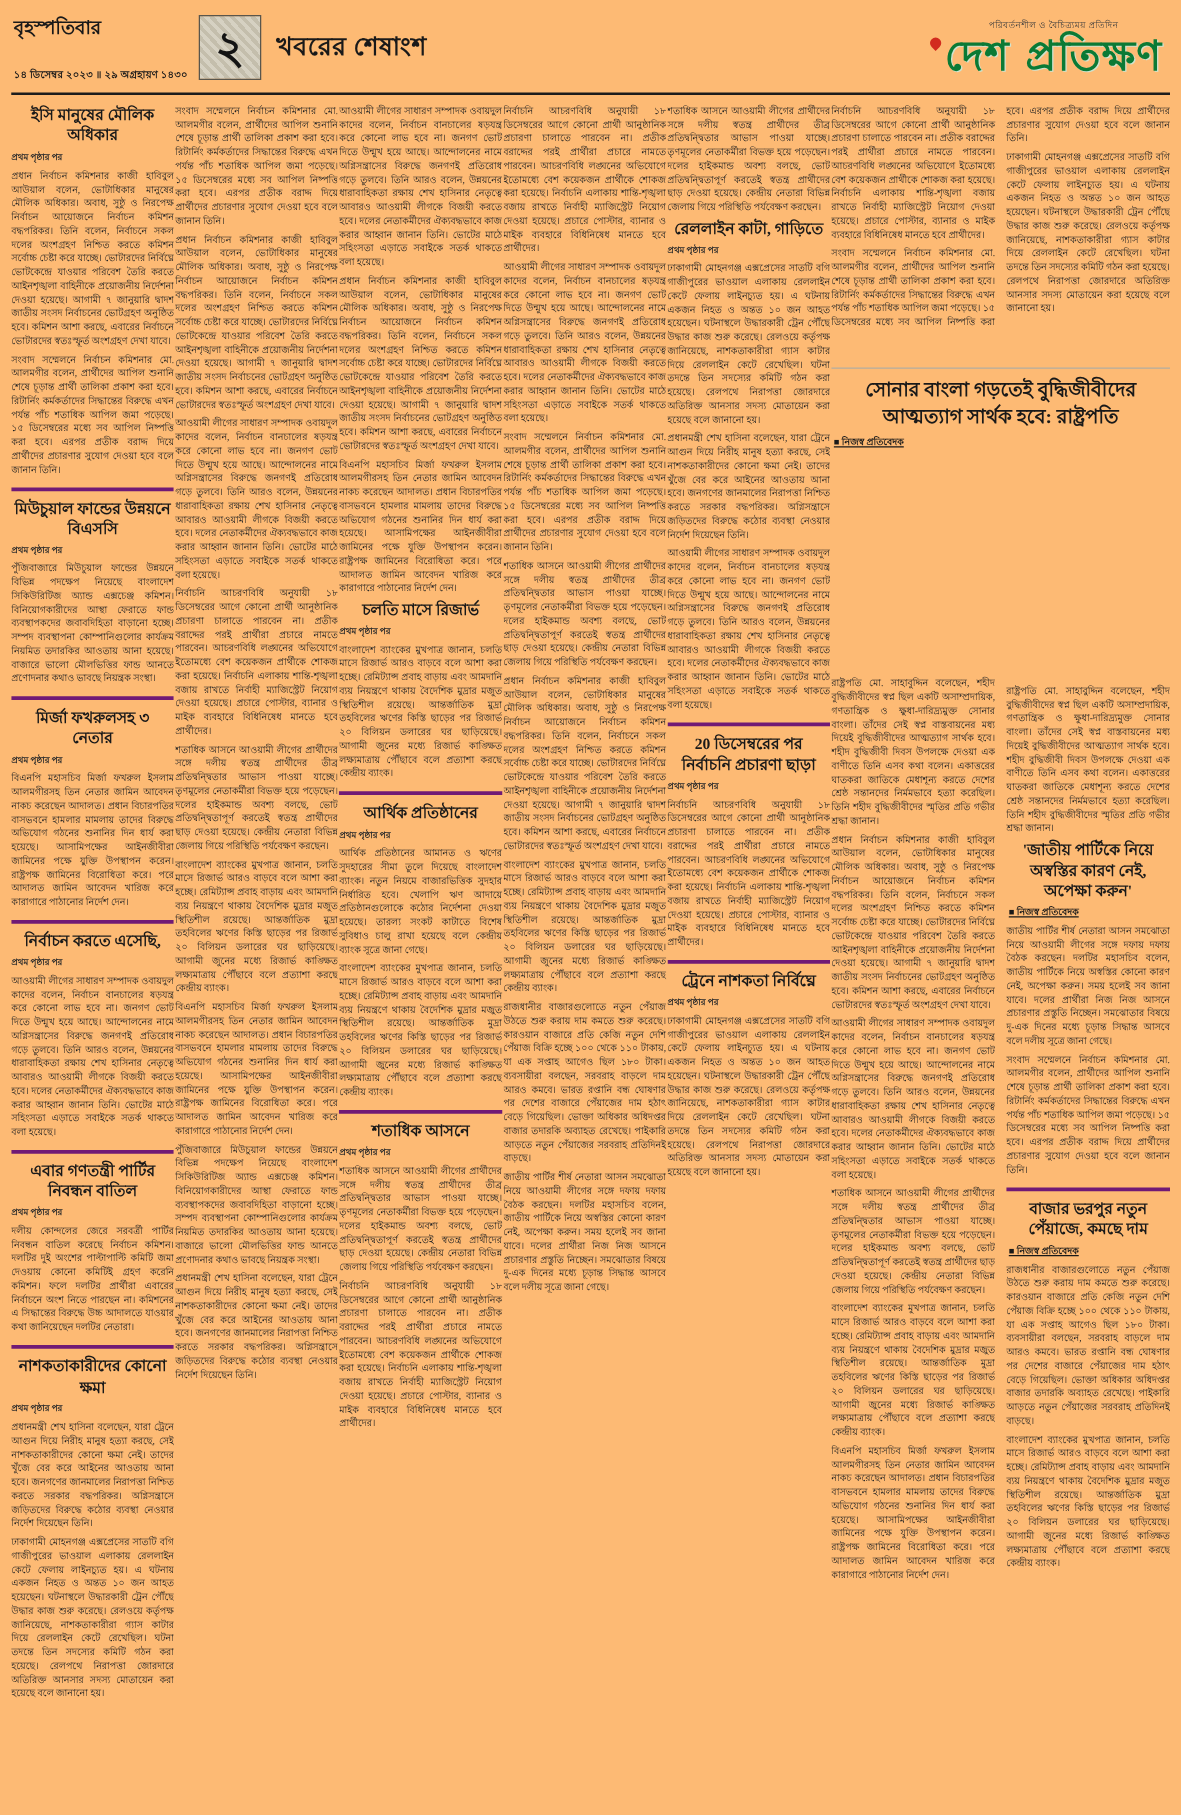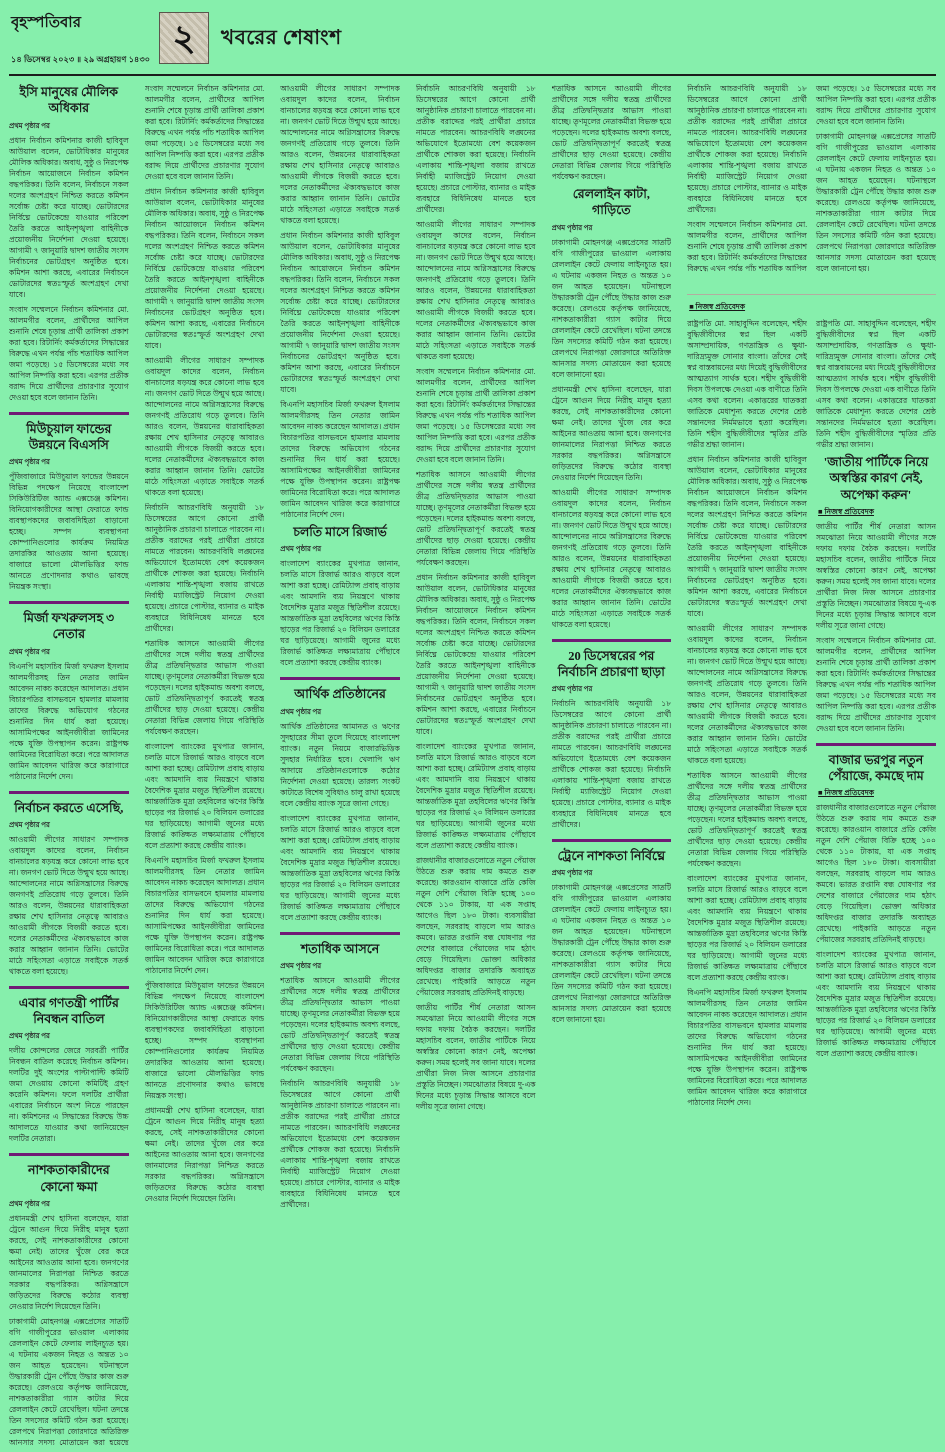--- a/index.html
+++ b/index.html
@@ -1,18 +1,18 @@
 <!DOCTYPE html>
 <html><head>
 <meta charset="utf-8">
 <style>
   * { margin:0; padding:0; box-sizing:border-box; }
   html,body { background:#8a8a8a; }
   .page {
-    width:945px; height:1452px; margin:0 auto; background:#86efac; color:#191919;
+    width:945px; height:1452px; margin:0 auto; background:#fdba74; color:#191919;
     font-family:"Liberation Serif","DejaVu Serif",serif;
     padding:6px 9px 7px; display:flex; flex-direction:column; overflow:hidden;
   }
   
   .masthead { flex:0 0 auto; display:flex; align-items:center; border-bottom:2px solid #1c1c1c; padding:4px 2px 8px; }
   .mast-left { width:148px; flex:0 0 auto; }
   .mast-day { font-size:15px; font-weight:bold; }
   .mast-date { font-size:8px; margin-top:18px; letter-spacing:.2px;font-weight:bold; }
   .pagenum-box {
     width:50px; height:52px; flex:0 0 auto; margin:0 12px 0 0;
@@ -23,51 +23,58 @@
   .pagenum { font-size:36px; font-weight:bold; color:#141414; line-height:1; }
   .section-title { font-size:20px; font-weight:bold; letter-spacing:.5px; white-space:nowrap; }
   .mast-right { margin-left:auto; text-align:center; padding-right:4px; }
   .tagline { font-size:7px; color:#3c3c3c; margin-bottom:2px; letter-spacing:.4px; }
   .logo { position:relative; display:inline-block; font-family:"DejaVu Sans","Liberation Sans",sans-serif;
           font-size:33px; font-weight:bold; color:#0b7a35; line-height:1.05; letter-spacing:1px;
           text-shadow:1px 1px 0 #cfe3cf; }
   .logo-mark { position:absolute; left:-12px; top:2px; width:9px; height:9px; background:#d22b1e;
                border-radius:50% 50% 50% 0; transform:rotate(-45deg); }
   
-  .content { flex:1 1 auto; display:flex; gap:16px; padding-top:7px; overflow:hidden; }
+  .content { flex:1 1 auto; display:flex; gap:1px; padding-top:7px; overflow:hidden; }
   .col { flex:1; min-width:0; overflow:hidden; }
   .col-double { flex:2.08; display:flex; flex-direction:column; overflow:hidden; }
   .article { padding-bottom:3px; }
   .article + .article { border-top:3px solid #701a75; padding-top:5px; margin-top:2px; }
   .headline { font-size:12.5px; font-weight:bold; text-align:center; line-height:1.3; margin:1px 2px 3px; }
   .headline.lg { font-size:15.5px; line-height:1.35; margin:3px 4px 3px; }
   .continued { font-size:7px; font-weight:bold; margin-bottom:3px; color:#2a2a2a; }
   .byline { font-size:7.5px; font-weight:bold; margin:1px 0 3px 2px;text-decoration:underline; }
   p.body { font-size:7.6px; line-height:1.45; text-align:justify; margin-bottom:4px; color:#222; }
   
   .two-col { column-count:2; column-gap:9px; overflow:hidden; }
   .block-top { height:208px; flex:0 0 auto; }
-  .row2 { flex:1 1 auto; display:flex; gap:9px; overflow:hidden; margin-top:2px; }
+  .row2 { flex:1 1 auto; display:flex; gap:9px; overflow:hidden; margin-top:2px;align-items:center; }
   .minicol { flex:1; min-width:0; overflow:hidden; }
   .rule { border-top:1px solid #b3ada0; margin:3px 0 5px; }
 </style>
 </head>
 <body>
 
 <div class="page">
 
   <header class="masthead">
     <div class="mast-left">
       <div class="mast-day">বৃহস্পতিবার</div>
       <div class="mast-date">১৪ ডিসেম্বর ২০২৩ ॥ ২৯ অগ্রহায়ণ ১৪৩০</div>
     </div>
     <div class="pagenum-box">
       <span class="pagenum">২</span>
     </div>
     <h1 class="section-title">খবরের শেষাংশ</h1>
+    <div class="mast-right">
+      <div class="tagline">পরিবর্তনশীল ও বৈচিত্র্যময় প্রতিদিন</div>
+      <div class="logo">
+        <span class="logo-mark"></span>
+        <span>দেশ প্রতিক্ষণ</span>
+      </div>
+    </div>
   </header>
 
   <div class="content">
 
     <div class="col">
       <article class="article">
         <h2 class="headline">ইসি মানুষের মৌলিক অধিকার</h2>
         <div class="continued">প্রথম পৃষ্ঠার পর</div>
         <p class="body">প্রধান নির্বাচন কমিশনার কাজী হাবিবুল আউয়াল বলেন, ভোটাধিকার মানুষের মৌলিক অধিকার। অবাধ, সুষ্ঠু ও নিরপেক্ষ নির্বাচন আয়োজনে নির্বাচন কমিশন বদ্ধপরিকর। তিনি বলেন, নির্বাচনে সকল দলের অংশগ্রহণ নিশ্চিত করতে কমিশন সর্বোচ্চ চেষ্টা করে যাচ্ছে। ভোটারদের নির্বিঘ্নে ভোটকেন্দ্রে যাওয়ার পরিবেশ তৈরি করতে আইনশৃঙ্খলা বাহিনীকে প্রয়োজনীয় নির্দেশনা দেওয়া হয়েছে। আগামী ৭ জানুয়ারি দ্বাদশ জাতীয় সংসদ নির্বাচনের ভোটগ্রহণ অনুষ্ঠিত হবে। কমিশন আশা করছে, এবারের নির্বাচনে ভোটারদের স্বতঃস্ফূর্ত অংশগ্রহণ দেখা যাবে।</p>
         <p class="body">সংবাদ সম্মেলনে নির্বাচন কমিশনার মো. আলমগীর বলেন, প্রার্থীদের আপিল শুনানি শেষে চূড়ান্ত প্রার্থী তালিকা প্রকাশ করা হবে। রিটার্নিং কর্মকর্তাদের সিদ্ধান্তের বিরুদ্ধে এখন পর্যন্ত পাঁচ শতাধিক আপিল জমা পড়েছে। ১৫ ডিসেম্বরের মধ্যে সব আপিল নিষ্পত্তি করা হবে। এরপর প্রতীক বরাদ্দ দিয়ে প্রার্থীদের প্রচারণার সুযোগ দেওয়া হবে বলে জানান তিনি।</p>
@@ -168,20 +175,21 @@
     </div>
 
     <div class="col-double">
       <div class="two-col block-top">
         <p class="body">নির্বাচনি আচরণবিধি অনুযায়ী ১৮ ডিসেম্বরের আগে কোনো প্রার্থী আনুষ্ঠানিক প্রচারণা চালাতে পারবেন না। প্রতীক বরাদ্দের পরই প্রার্থীরা প্রচারে নামতে পারবেন। আচরণবিধি লঙ্ঘনের অভিযোগে ইতোমধ্যে বেশ কয়েকজন প্রার্থীকে শোকজ করা হয়েছে। নির্বাচনি এলাকায় শান্তি-শৃঙ্খলা বজায় রাখতে নির্বাহী ম্যাজিস্ট্রেট নিয়োগ দেওয়া হয়েছে। প্রচারে পোস্টার, ব্যানার ও মাইক ব্যবহারে বিধিনিষেধ মানতে হবে প্রার্থীদের।</p>
         <p class="body">সংবাদ সম্মেলনে নির্বাচন কমিশনার মো. আলমগীর বলেন, প্রার্থীদের আপিল শুনানি শেষে চূড়ান্ত প্রার্থী তালিকা প্রকাশ করা হবে। রিটার্নিং কর্মকর্তাদের সিদ্ধান্তের বিরুদ্ধে এখন পর্যন্ত পাঁচ শতাধিক আপিল জমা পড়েছে। ১৫ ডিসেম্বরের মধ্যে সব আপিল নিষ্পত্তি করা হবে। এরপর প্রতীক বরাদ্দ দিয়ে প্রার্থীদের প্রচারণার সুযোগ দেওয়া হবে বলে জানান তিনি।</p>
         <p class="body">ঢাকাগামী মোহনগঞ্জ এক্সপ্রেসের সাতটি বগি গাজীপুরের ভাওয়াল এলাকায় রেললাইন কেটে ফেলায় লাইনচ্যুত হয়। এ ঘটনায় একজন নিহত ও অন্তত ১০ জন আহত হয়েছেন। ঘটনাস্থলে উদ্ধারকারী ট্রেন পৌঁছে উদ্ধার কাজ শুরু করেছে। রেলওয়ে কর্তৃপক্ষ জানিয়েছে, নাশকতাকারীরা গ্যাস কাটার দিয়ে রেললাইন কেটে রেখেছিল। ঘটনা তদন্তে তিন সদস্যের কমিটি গঠন করা হয়েছে। রেলপথে নিরাপত্তা জোরদারে অতিরিক্ত আনসার সদস্য মোতায়েন করা হয়েছে বলে জানানো হয়।</p>
       </div>
       <div class="rule"></div>
       <article>
+        <h2 class="headline lg">সোনার বাংলা গড়তেই বুদ্ধিজীবীদের আত্মত্যাগ সার্থক হবে: রাষ্ট্রপতি</h2>
         <div class="byline">■ নিজস্ব প্রতিবেদক</div>
       </article>
       <div class="row2">
         <div class="minicol">
           <p class="body">রাষ্ট্রপতি মো. সাহাবুদ্দিন বলেছেন, শহীদ বুদ্ধিজীবীদের স্বপ্ন ছিল একটি অসাম্প্রদায়িক, গণতান্ত্রিক ও ক্ষুধা-দারিদ্র্যমুক্ত সোনার বাংলা। তাঁদের সেই স্বপ্ন বাস্তবায়নের মধ্য দিয়েই বুদ্ধিজীবীদের আত্মত্যাগ সার্থক হবে। শহীদ বুদ্ধিজীবী দিবস উপলক্ষে দেওয়া এক বাণীতে তিনি এসব কথা বলেন। একাত্তরের ঘাতকরা জাতিকে মেধাশূন্য করতে দেশের শ্রেষ্ঠ সন্তানদের নির্মমভাবে হত্যা করেছিল। তিনি শহীদ বুদ্ধিজীবীদের স্মৃতির প্রতি গভীর শ্রদ্ধা জানান।</p>
           <p class="body">প্রধান নির্বাচন কমিশনার কাজী হাবিবুল আউয়াল বলেন, ভোটাধিকার মানুষের মৌলিক অধিকার। অবাধ, সুষ্ঠু ও নিরপেক্ষ নির্বাচন আয়োজনে নির্বাচন কমিশন বদ্ধপরিকর। তিনি বলেন, নির্বাচনে সকল দলের অংশগ্রহণ নিশ্চিত করতে কমিশন সর্বোচ্চ চেষ্টা করে যাচ্ছে। ভোটারদের নির্বিঘ্নে ভোটকেন্দ্রে যাওয়ার পরিবেশ তৈরি করতে আইনশৃঙ্খলা বাহিনীকে প্রয়োজনীয় নির্দেশনা দেওয়া হয়েছে। আগামী ৭ জানুয়ারি দ্বাদশ জাতীয় সংসদ নির্বাচনের ভোটগ্রহণ অনুষ্ঠিত হবে। কমিশন আশা করছে, এবারের নির্বাচনে ভোটারদের স্বতঃস্ফূর্ত অংশগ্রহণ দেখা যাবে।</p>
           <p class="body">আওয়ামী লীগের সাধারণ সম্পাদক ওবায়দুল কাদের বলেন, নির্বাচন বানচালের ষড়যন্ত্র করে কোনো লাভ হবে না। জনগণ ভোট দিতে উন্মুখ হয়ে আছে। আন্দোলনের নামে অগ্নিসন্ত্রাসের বিরুদ্ধে জনগণই প্রতিরোধ গড়ে তুলবে। তিনি আরও বলেন, উন্নয়নের ধারাবাহিকতা রক্ষায় শেখ হাসিনার নেতৃত্বে আবারও আওয়ামী লীগকে বিজয়ী করতে হবে। দলের নেতাকর্মীদের ঐক্যবদ্ধভাবে কাজ করার আহ্বান জানান তিনি। ভোটের মাঠে সহিংসতা এড়াতে সবাইকে সতর্ক থাকতে বলা হয়েছে।</p>
           <p class="body">শতাধিক আসনে আওয়ামী লীগের প্রার্থীদের সঙ্গে দলীয় স্বতন্ত্র প্রার্থীদের তীব্র প্রতিদ্বন্দ্বিতার আভাস পাওয়া যাচ্ছে। তৃণমূলের নেতাকর্মীরা বিভক্ত হয়ে পড়েছেন। দলের হাইকমান্ড অবশ্য বলছে, ভোট প্রতিদ্বন্দ্বিতাপূর্ণ করতেই স্বতন্ত্র প্রার্থীদের ছাড় দেওয়া হয়েছে। কেন্দ্রীয় নেতারা বিভিন্ন জেলায় গিয়ে পরিস্থিতি পর্যবেক্ষণ করছেন।</p>
           <p class="body">বাংলাদেশ ব্যাংকের মুখপাত্র জানান, চলতি মাসে রিজার্ভ আরও বাড়বে বলে আশা করা হচ্ছে। রেমিট্যান্স প্রবাহ বাড়ায় এবং আমদানি ব্যয় নিয়ন্ত্রণে থাকায় বৈদেশিক মুদ্রার মজুত স্থিতিশীল রয়েছে। আন্তর্জাতিক মুদ্রা তহবিলের ঋণের কিস্তি ছাড়ের পর রিজার্ভ ২০ বিলিয়ন ডলারের ঘর ছাড়িয়েছে। আগামী জুনের মধ্যে রিজার্ভ কাঙ্ক্ষিত লক্ষ্যমাত্রায় পৌঁছাবে বলে প্রত্যাশা করছে কেন্দ্রীয় ব্যাংক।</p>
           <p class="body">বিএনপি মহাসচিব মির্জা ফখরুল ইসলাম আলমগীরসহ তিন নেতার জামিন আবেদন নাকচ করেছেন আদালত। প্রধান বিচারপতির বাসভবনে হামলার মামলায় তাদের বিরুদ্ধে অভিযোগ গঠনের শুনানির দিন ধার্য করা হয়েছে। আসামিপক্ষের আইনজীবীরা জামিনের পক্ষে যুক্তি উপস্থাপন করেন। রাষ্ট্রপক্ষ জামিনের বিরোধিতা করে। পরে আদালত জামিন আবেদন খারিজ করে কারাগারে পাঠানোর নির্দেশ দেন।</p>

